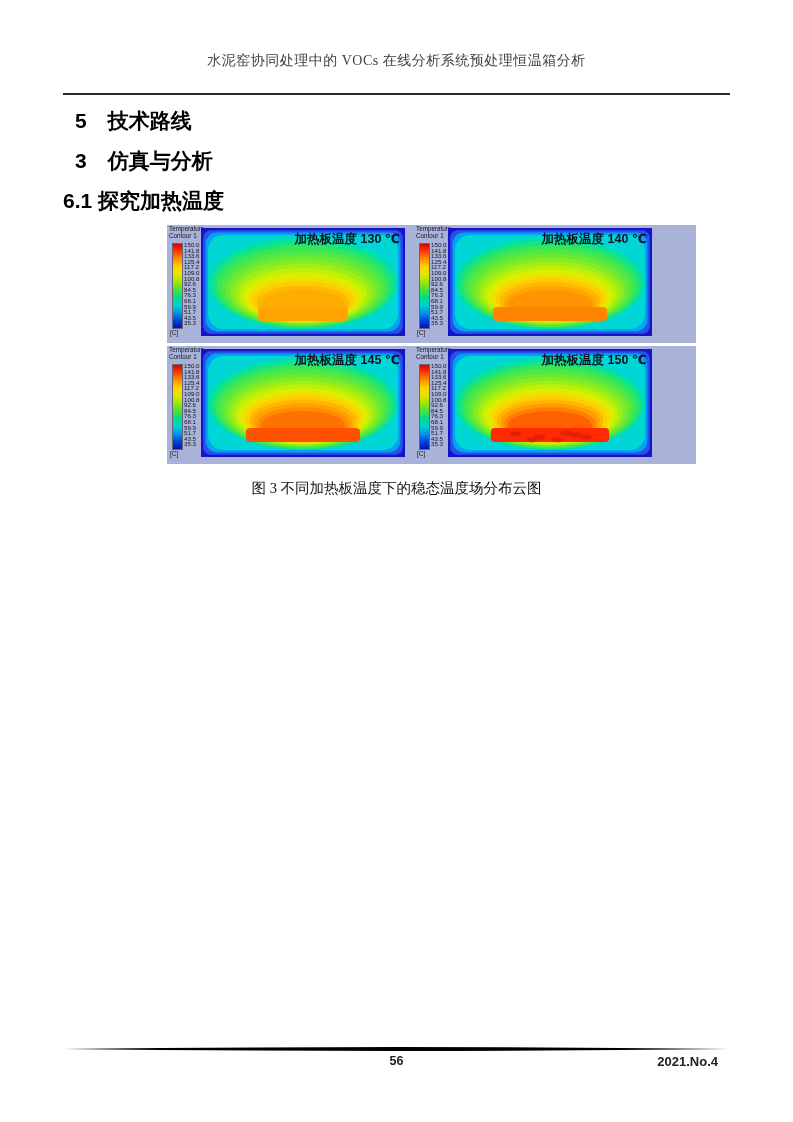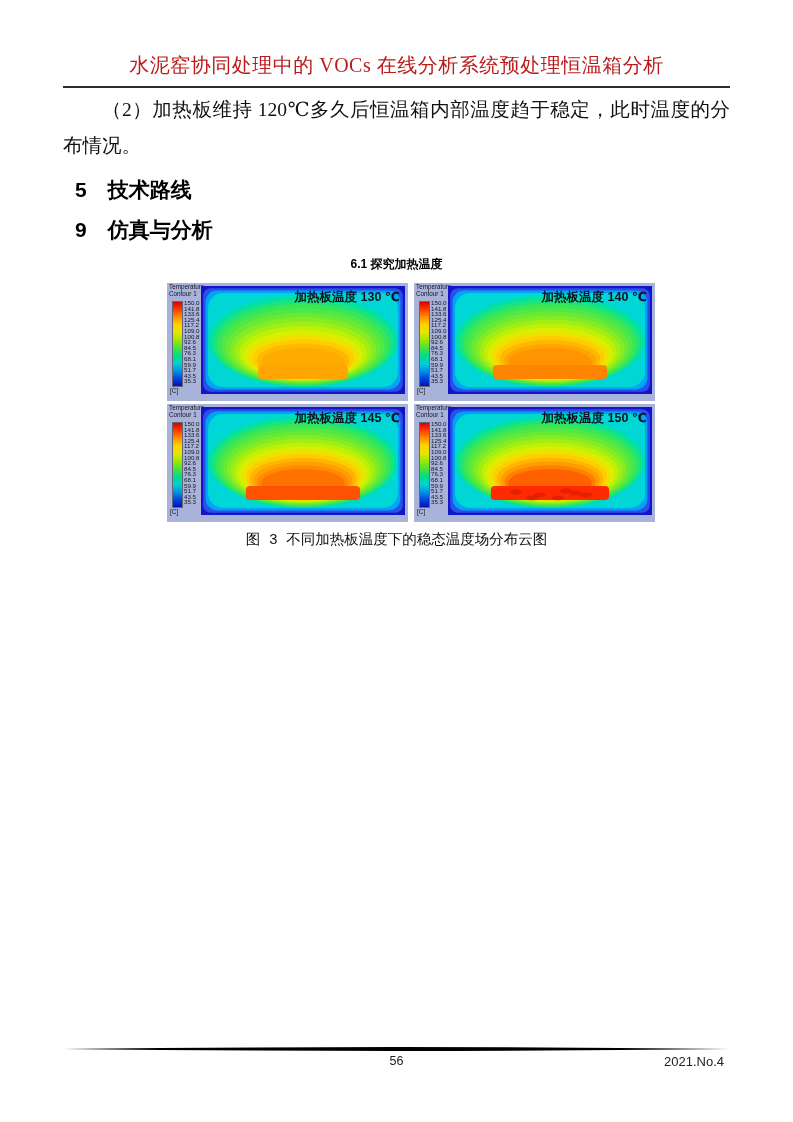--- a/index.html
+++ b/index.html
@@ -1,62 +1,61 @@
 <!DOCTYPE html>
 <html><head>
 <meta charset="utf-8">
 <style>
   html,body{margin:0;padding:0;background:#fff;}
   .page{position:relative;width:793px;height:1122px;background:#ffffff;overflow:hidden;
         font-family:"Liberation Serif","DejaVu Serif",serif;color:#1a1a1a;}
   .content{position:absolute;left:63px;top:52px;width:667px;}
-  .header{text-align:center;font-size:20px;color:#b91c1c;padding-bottom:7px;
+  .header{text-align:center;font-size:14px;color:#404040;padding-bottom:23px;
           border-bottom:2px solid #2b2b2b;letter-spacing:.5px;}
   .para{font-size:19.5px;line-height:36px;text-align:justify;text-indent:2em;
         margin:4px 0 0 0;color:#111;}
   .h-num{font-family:"Liberation Sans","DejaVu Sans",sans-serif;font-weight:bold;color:#000;}
   .h1{font-size:21px;margin:12px 0 6px 12px;}
-  .h2{font-size:12px;margin:12px 0 4px 0;text-align:center;}
+  .h2{font-size:21px;margin:12px 0 4px 0;}
   .figure{margin-top:10px;}
   .figure-grid{margin-left:104px;width:488px;display:grid;
                grid-template-columns:241px 241px;gap:3px 6px;}
-  .panel{position:relative;width:241px;height:118px;background:#a9b3d9;overflow:hidden;}
+  .panel{position:relative;width:282px;height:118px;background:#a9b3d9;overflow:hidden;}
   .legend{position:absolute;left:2px;top:1px;width:32px;height:116px;
           font-family:"Liberation Sans","DejaVu Sans",sans-serif;color:#15151f;}
   .legend-title{font-size:6.3px;line-height:6.8px;white-space:nowrap;}
   .legend-bar{position:absolute;left:3px;top:17px;width:9px;height:84px;
               border:0.5px solid #667;}
   .legend-levels{position:absolute;left:15px;top:16px;font-size:6.2px;line-height:5.6px;
                  white-space:nowrap;}
   .legend-unit{position:absolute;left:1px;top:103px;font-size:6.5px;}
   .plot{position:absolute;left:34px;top:3px;width:204px;height:108px;display:block;}
-  .caption{font-family:Liberation Mono, monospace;font-size:14.5px;
-           color:#111;text-align:center;margin-top:8px;}
+  .caption{font-family:Liberation Serif, serif;font-size:14.5px;
+           color:#111;text-align:center;margin-top:15px;}
   .footer{position:absolute;left:63px;top:1046px;width:667px;
           font-family:"Liberation Sans","DejaVu Sans",sans-serif;color:#222;}
   .footer-rule{display:block;width:667px;height:7px;}
-  .footer-row{position:relative;height:18px;margin-top:1px;}
+  .footer-row{position:relative;height:18px;margin-top:1px;font-weight:bold;}
   .page-num{position:absolute;left:0;right:0;text-align:center;font-size:12.5px;}
-  .issue{position:absolute;right:6px;font-size:13px;text-align:right;}
+  .issue{position:absolute;right:12px;font-size:13px;text-align:right;}
 </style>
 </head>
 <body>
 
 <div class="page">
   <div class="content">
 
     <div class="header">
       <span>水泥窑协同处理中的 VOCs 在线分析系统预处理恒温箱分析</span>
     </div>
 
-    <p class="para">（2）加热板维持 120℃多久后恒温箱内部温度趋于稳定，此时温度的分布情况。</p>
 
     <div class="h-num h1">5　技术路线</div>
 
-    <div class="h-num h1">9　仿真与分析</div>
+    <div class="h-num h1">3　仿真与分析</div>
     <div class="h-num h2">6.1 探究加热温度</div>
 
     <div class="figure">
       <div class="figure-grid">
           <div class="panel">
             <div class="legend">
               <div class="legend-title">Temperature</div>
               <div class="legend-title">Contour 1</div>
               <div class="legend-bar" style="background:linear-gradient(to bottom,#dc0000 0%,#ff3c00 9%,#ff9000 18%,#ffd200 27%,#e6e600 36%,#a0e800 45%,#46e23c 55%,#00dc8c 64%,#00d2d2 73%,#0096e6 82%,#0046dc 91%,#0014b4 100%)"></div>
               <div class="legend-levels">

